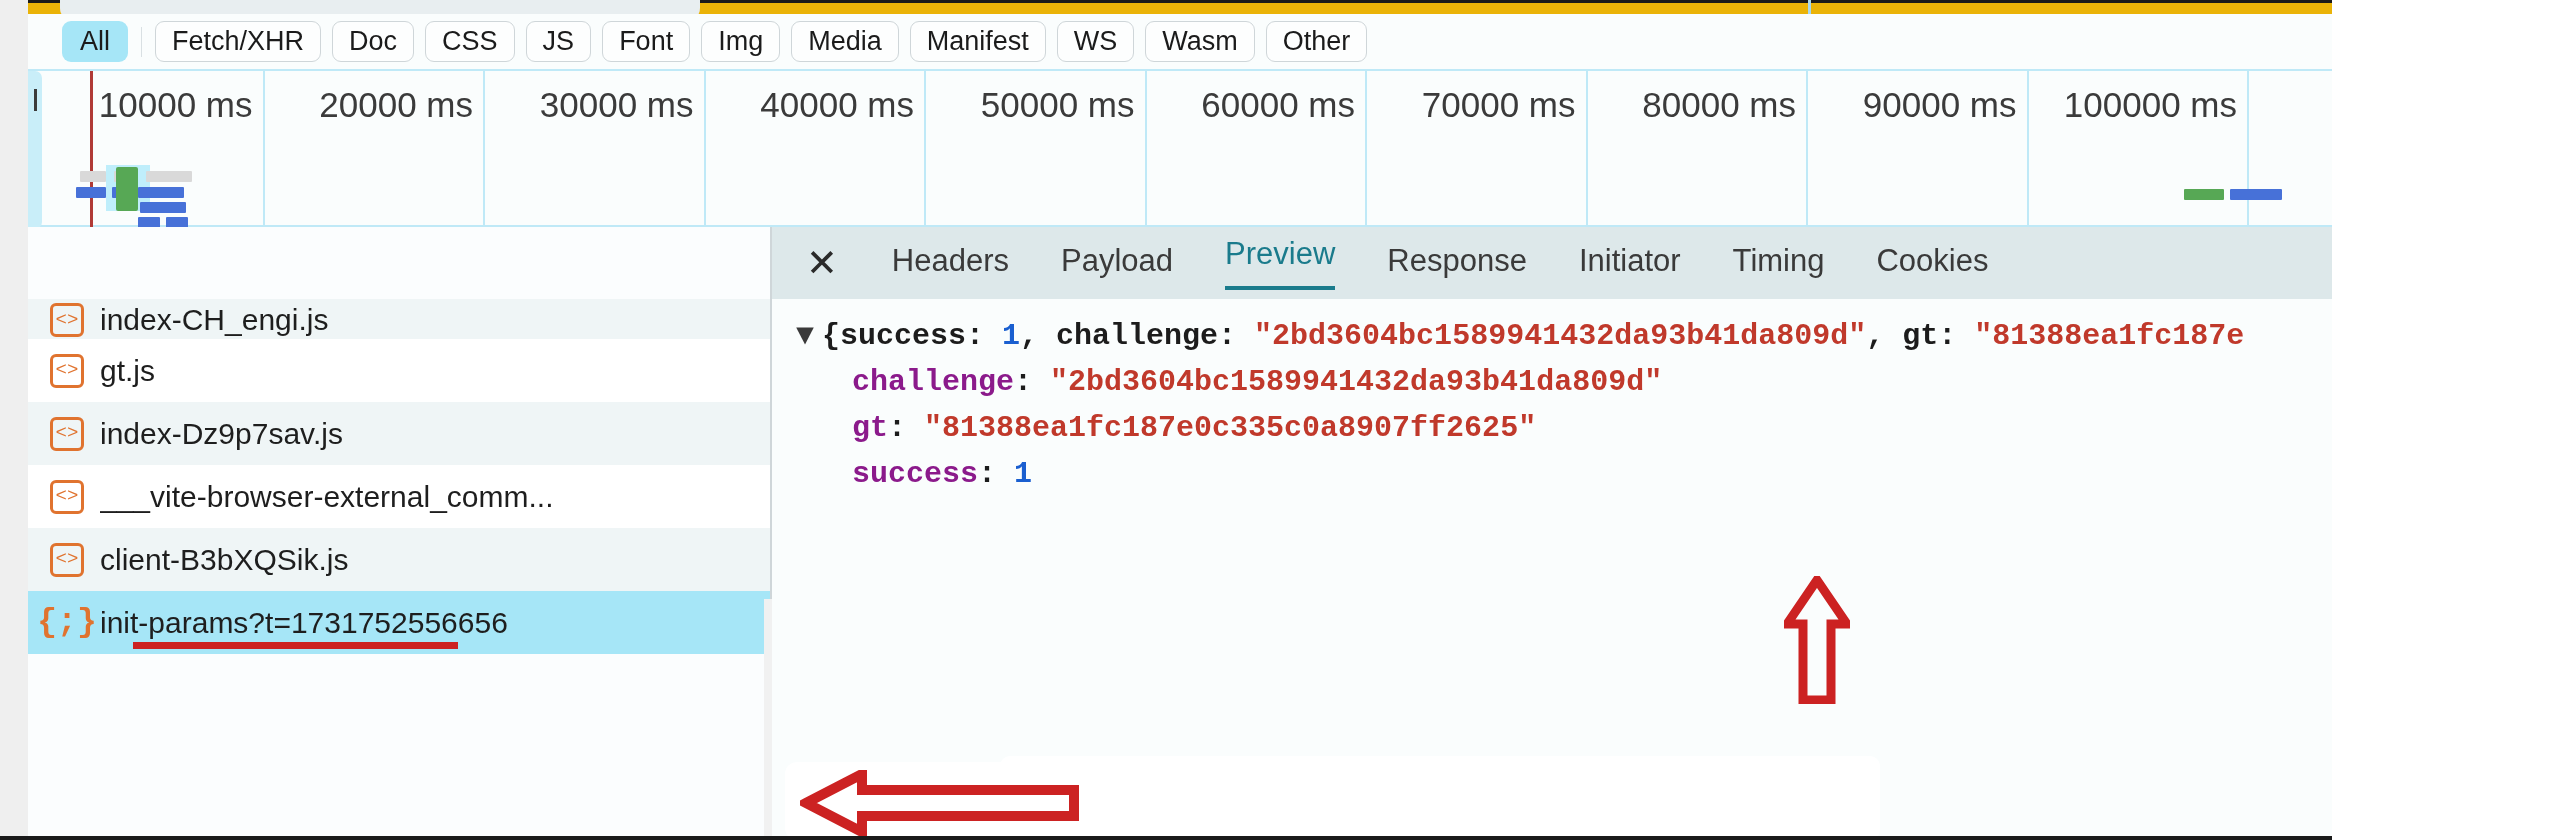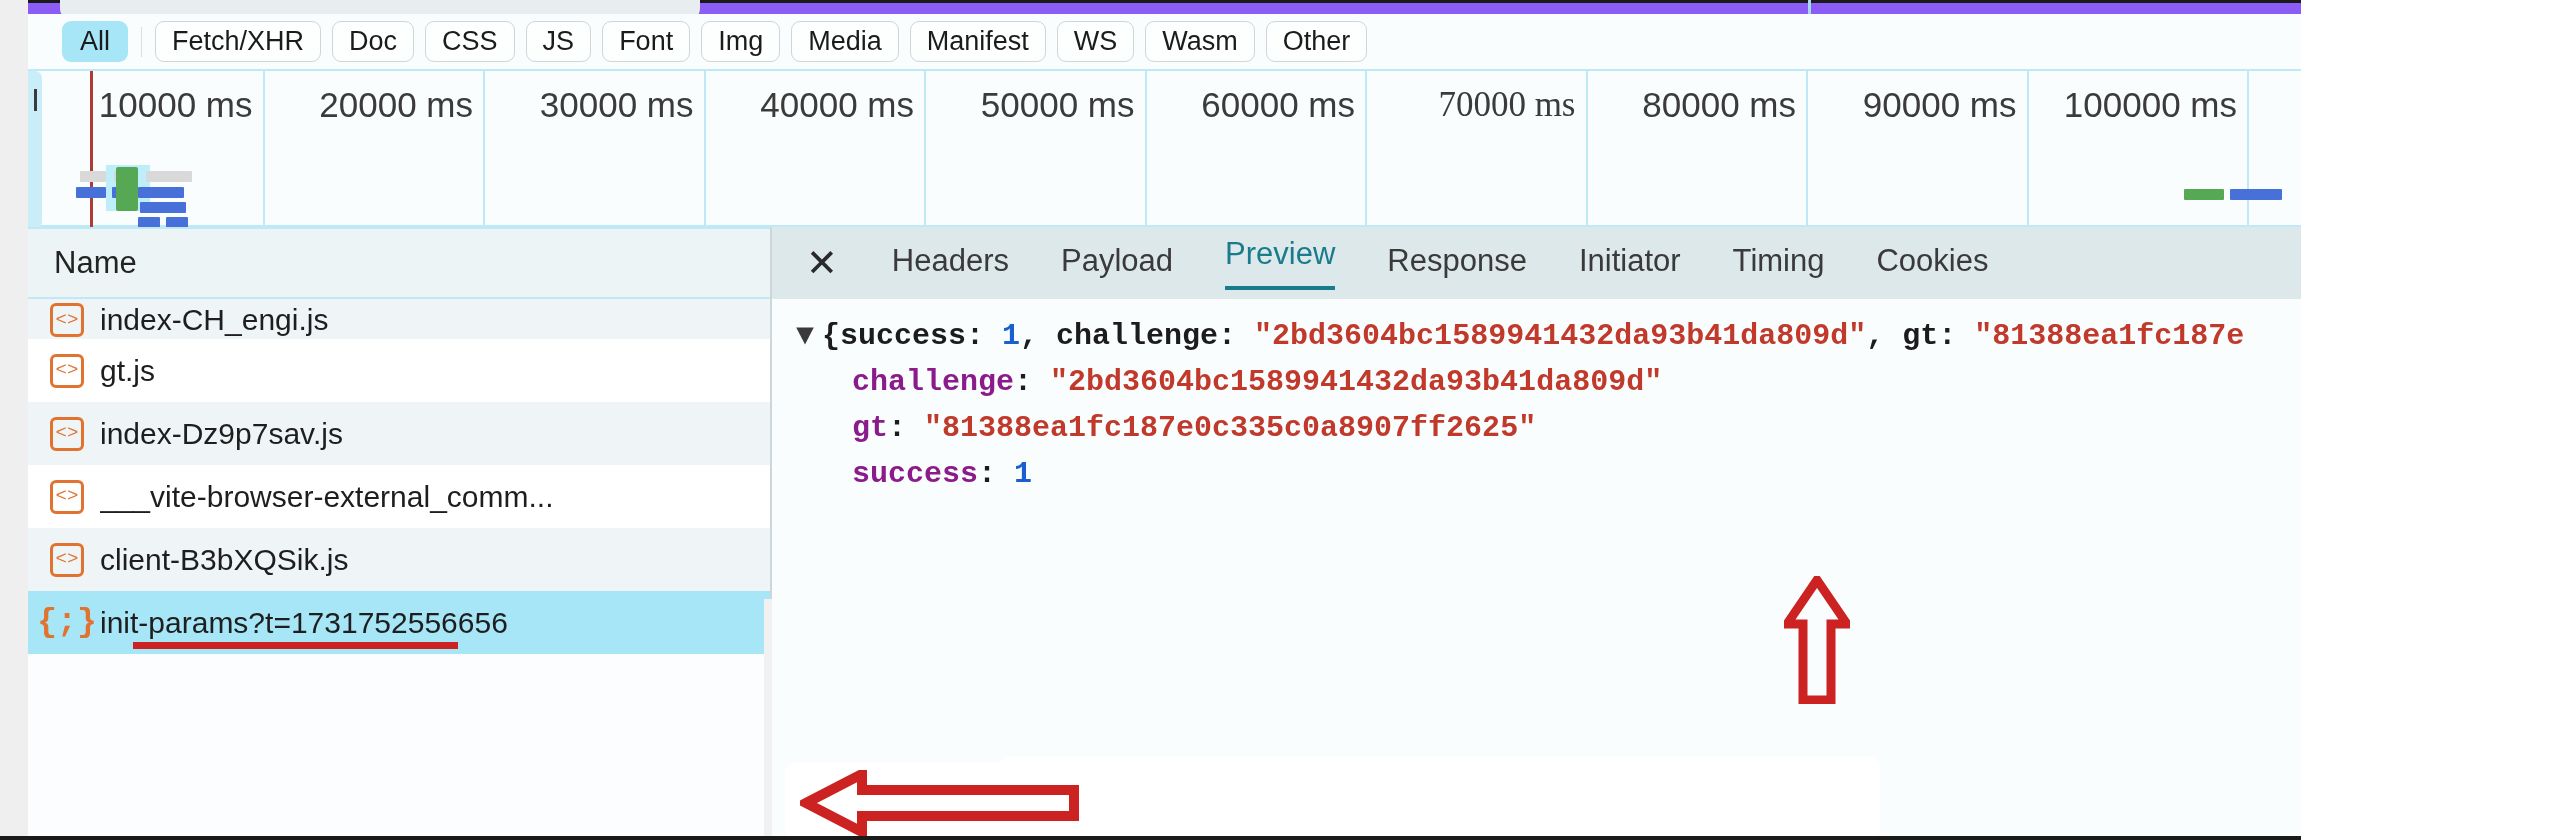--- a/index.html
+++ b/index.html
@@ -2,21 +2,21 @@
 <html><head>
 <meta charset="utf-8">
 <style>
   html,body{margin:0;padding:0;}
   body{
     width:2556px;height:840px;overflow:hidden;
     background:#ffffff;
     font-family:"Liberation Sans", sans-serif;
     -webkit-font-smoothing:antialiased;
   }
-  .root{position:relative;width:2301px;height:840px;overflow:hidden;background:#8b5cf6;}
+  .root{position:relative;width:2301px;height:840px;overflow:hidden;background:#eab308;padding-left:31px;}
   .tabghost{position:absolute;left:60px;top:-24px;width:640px;height:46px;background:#e8eef0;border-radius:14px;}
   .tabghost2{position:absolute;left:1808px;top:0px;width:3px;height:16px;background:#a8d8ee;}
   .leftgutter{position:absolute;left:0;top:0;width:28px;height:840px;background:#efefef;}
   .topline{position:absolute;left:0;top:0;width:2556px;height:3px;background:#1a1a1a;}
 
   
   .filterbar{position:absolute;left:28px;top:14px;width:2528px;height:55px;background:#fafdfd;
              display:flex;align-items:center;padding-left:34px;box-sizing:border-box;}
   .chip{
     height:41px;line-height:41px;padding:0 16px;margin-right:11px;
@@ -133,21 +133,21 @@
         <div class="ticklabel" style="left: 245px; width: 200px;">20000 ms</div>
         <div class="tick" style="left: 675.5px;"></div>
         <div class="ticklabel" style="left: 465.5px; width: 200px;">30000 ms</div>
         <div class="tick" style="left: 896px;"></div>
         <div class="ticklabel" style="left: 686px; width: 200px;">40000 ms</div>
         <div class="tick" style="left: 1116.5px;"></div>
         <div class="ticklabel" style="left: 906.5px; width: 200px;">50000 ms</div>
         <div class="tick" style="left: 1337px;"></div>
         <div class="ticklabel" style="left: 1127px; width: 200px;">60000 ms</div>
         <div class="tick" style="left: 1557.5px;"></div>
-        <div class="ticklabel" style="left: 1347.5px; width: 200px; font-family: Liberation Serif, serif;">70000 ms</div>
+        <div class="ticklabel" style="left: 1347.5px; width: 200px;">70000 ms</div>
         <div class="tick" style="left: 1778px;"></div>
         <div class="ticklabel" style="left: 1568px; width: 200px;">80000 ms</div>
         <div class="tick" style="left: 1998.5px;"></div>
         <div class="ticklabel" style="left: 1788.5px; width: 200px;">90000 ms</div>
         <div class="tick" style="left: 2219px;"></div>
         <div class="ticklabel" style="left: 2009px; width: 200px;">100000 ms</div>
         <div class="tick" style="left: 2439.5px;"></div>
         <div class="ticklabel" style="left: 2229.5px; width: 200px;">1100</div>
       </div>
 
@@ -164,23 +164,20 @@
     <div class="bar" style="left:138px;top:146px;width:22px;background:#4771d8;"></div>
     <div class="bar" style="left:88px;top:96px;width:22px;height:44px;background:#57a855;border-radius:2px;"></div>
 
     <div class="bar" style="left:2156px;top:118px;width:40px;background:#57a855;"></div>
     <div class="bar" style="left:2202px;top:118px;width:52px;background:#4771d8;"></div>
   </div>
 
   <div class="lower">
 
     <div class="netlist">
-      <div class="namehdr">
-        <span>Name</span>
-      </div>
       <div class="rowlist" id="rowlist">
           <div class="row even clipped">
             <div class="ficon">&lt;&gt;</div>
             <div class="rowname">index-CH_engi.js</div>
           </div>
           <div class="row odd">
             <div class="ficon">&lt;&gt;</div>
             <div class="rowname">gt.js</div>
           </div>
           <div class="row even">

